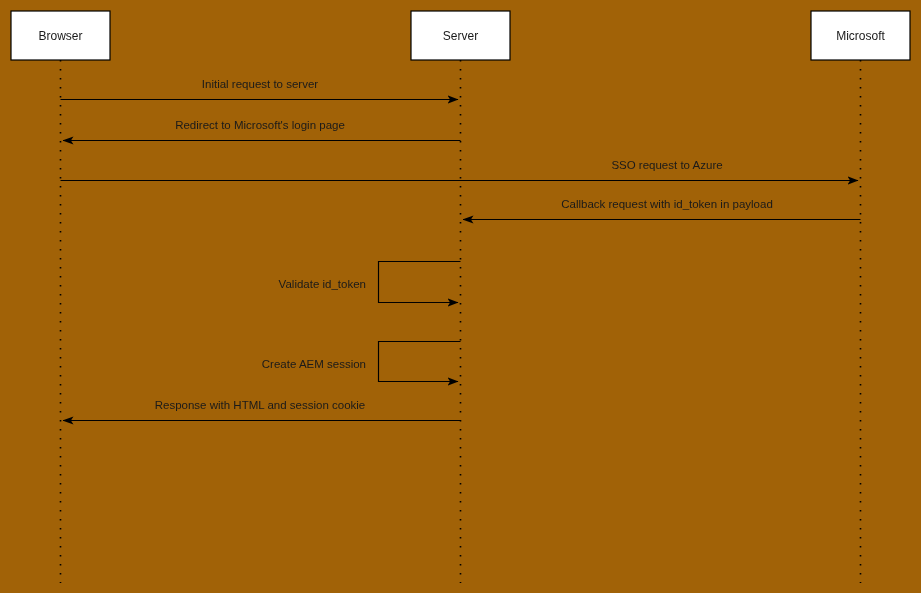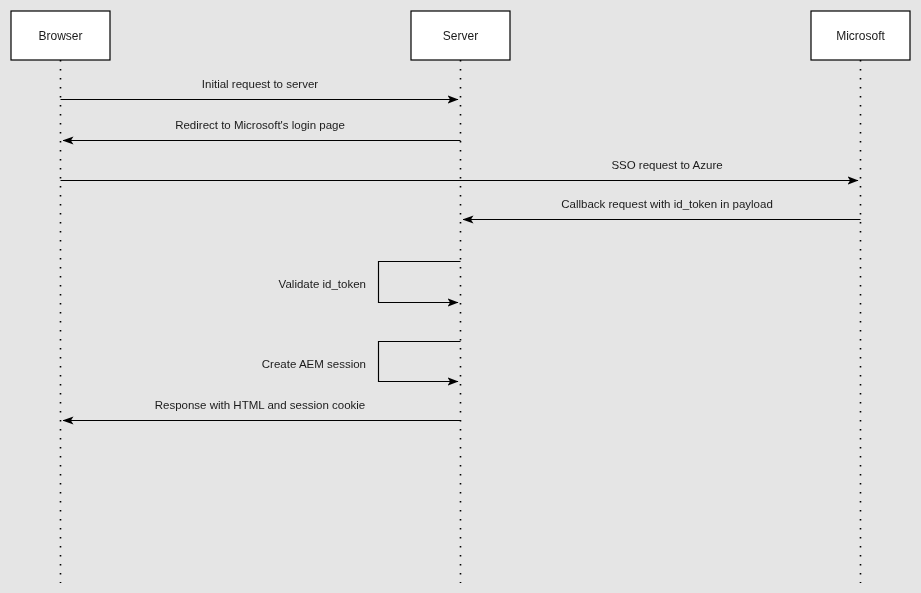--- a/index.html
+++ b/index.html
@@ -8,21 +8,21 @@
     padding: 0;
     background: #ffffff;
   }
   body {
     font-family: "Liberation Sans", sans-serif;
   }
   #diagram-canvas {
     position: relative;
     width: 921px;
     height: 593px;
-    background: #e5e5e5;
+    background: #a16207;
     overflow: hidden;
   }
   svg.diagram-svg {
     position: absolute;
     top: 0;
     left: 0;
     width: 921px;
     height: 593px;
     display: block;
   }

